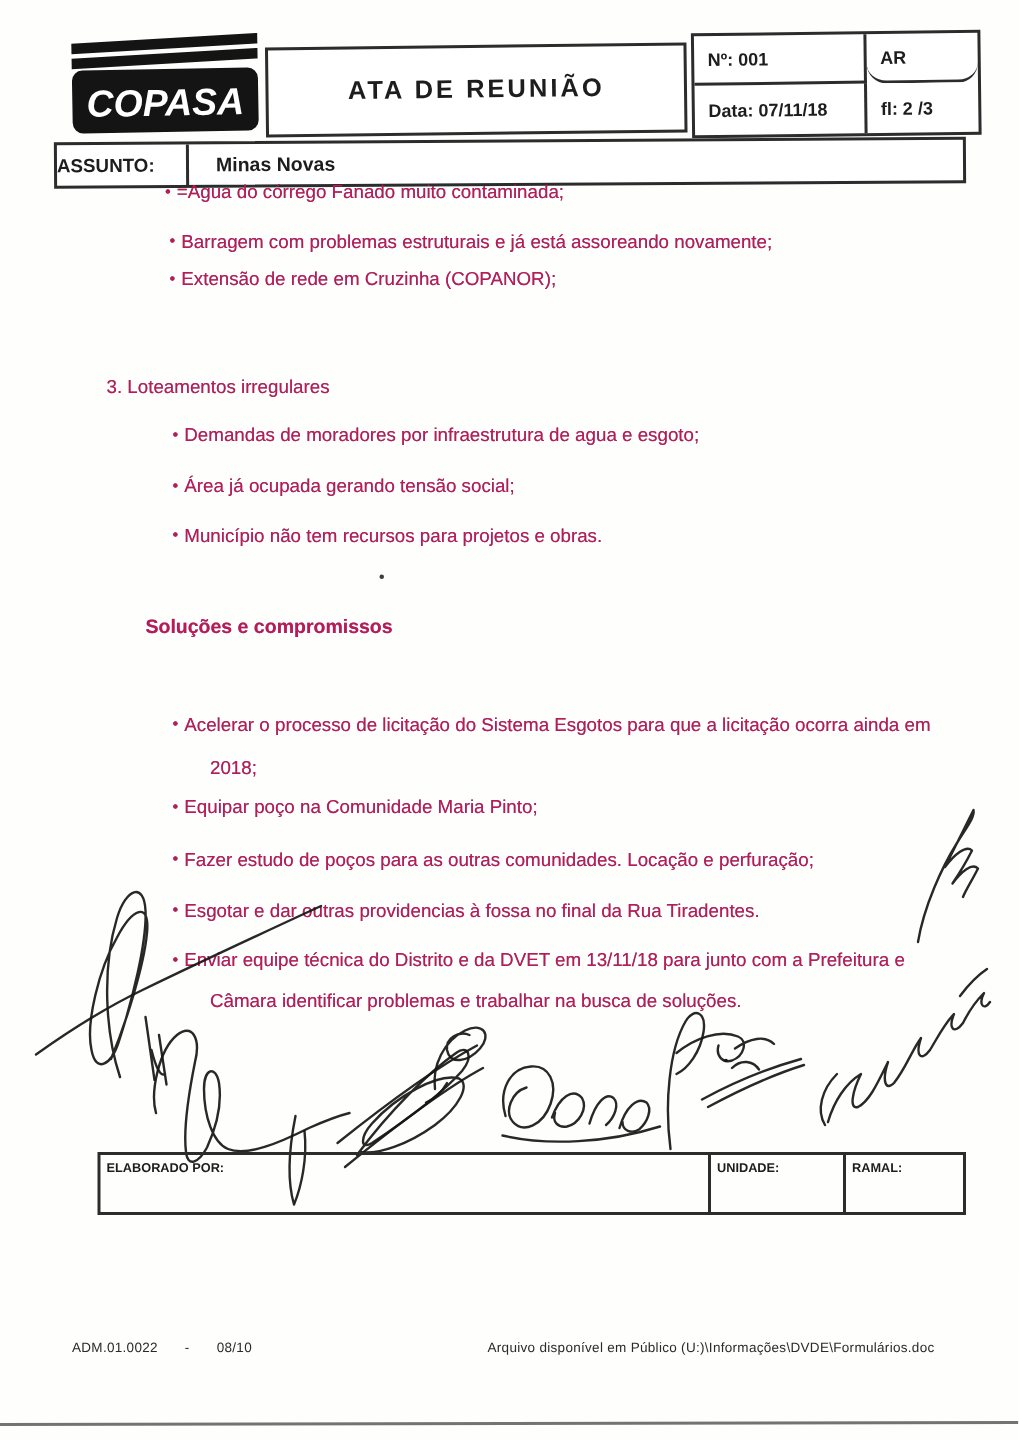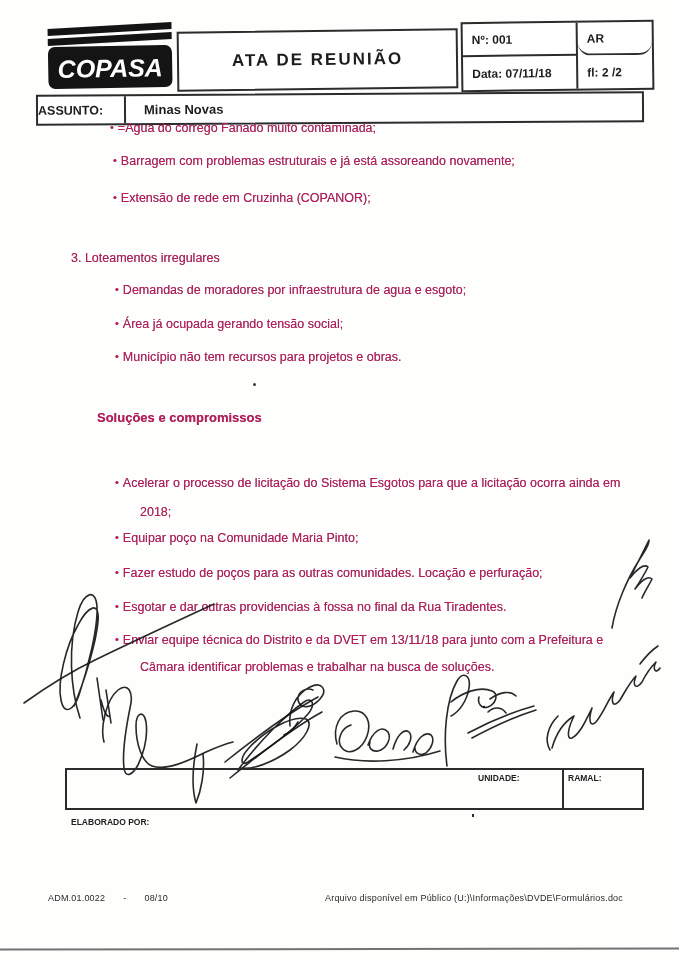--- a/index.html
+++ b/index.html
@@ -27,21 +27,21 @@
   .ic-b{border-bottom:2px solid #2c2c2c;border-radius:13px;}
   .ic-c{border-right:2px solid #2c2c2c;}
   .subject-row{left:36px;top:93px;width:604px;height:27px;border:2px solid #2c2c2c;
                display:flex;transform:rotate(-0.35deg);background:#fff;}
   .subject-label{width:86px;border-right:2px solid #2c2c2c;font-weight:700;font-size:12.5px;
                  display:flex;align-items:center;padding-left:0;color:#1d1d1d;}
   .subject-value{font-weight:700;font-size:13px;display:flex;align-items:center;padding-left:18px;color:#1d1d1d;}
   
   .ftable{left:65px;top:768px;width:575px;height:38px;border:2px solid #2c2c2c;display:flex;background:transparent;}
   .fcell{font-weight:700;font-size:8.5px;padding:3px 0 0 4px;color:#1d1d1d;}
-  .fc1{width:401px;border-right:2px solid #2c2c2c;margin-top:44px;}
+  .fc1{width:401px;border-right:2px solid #2c2c2c;}
   .fc2{width:84px;border-right:2px solid #2c2c2c;}
   .fc3{flex:1;}
   .smallnote{position:absolute;font-size:9px;color:#2a2a2a;white-space:nowrap;letter-spacing:.2px;}
   .noise-dot{position:absolute;width:3px;height:3px;border-radius:50%;background:#3c3c3c;}
   .bottom-edge{position:absolute;left:0;top:948px;width:679px;height:2px;background:#5a5a5a;opacity:.85;
                transform:rotate(-0.1deg);}
   .sig-overlay{position:absolute;left:0;top:0;width:679px;height:960px;pointer-events:none;}
   .sig-overlay path{fill:none;stroke:#161616;stroke-width:1.6;stroke-linecap:round;stroke-linejoin:round;opacity:.92;}
 </style>
 </head>
@@ -59,35 +59,35 @@
   </div>
 
   <div class="abs title-box">
     <span>ATA DE REUNIÃO</span>
   </div>
 
   <div class="abs info-box">
     <div class="info-cell ic-a">Nº: 001</div>
     <div class="info-cell ic-b">AR</div>
     <div class="info-cell ic-c">Data: 07/11/18</div>
-    <div class="info-cell">fl: 2 /2</div>
+    <div class="info-cell">fl: 2 /3</div>
   </div>
 
   <div class="abs subject-row">
     <div class="subject-label">ASSUNTO:</div>
     <div class="subject-value">Minas Novas</div>
   </div>
 
   <div class="line" style="left:110px;top:121px">
     <span class="bdot">•</span><span>=Agua do córrego Fanado muito contaminada;</span>
   </div>
   <div class="line" style="left:113px;top:154px">
     <span class="bdot">•</span><span>Barragem com problemas estruturais e já está assoreando novamente;</span>
   </div>
-  <div class="line" style="left:113px;top:191px">
+  <div class="line" style="left:113px;top:179px">
     <span class="bdot">•</span><span>Extensão de rede em Cruzinha (COPANOR);</span>
   </div>
 
   <div class="line" style="left:71px;top:251px">3. Loteamentos irregulares</div>
   <div class="line" style="left:115px;top:283px">
     <span class="bdot">•</span><span>Demandas de moradores por infraestrutura de agua e esgoto;</span>
   </div>
   <div class="line" style="left:115px;top:317px">
     <span class="bdot">•</span><span>Área já ocupada gerando tensão social;</span>
   </div>

